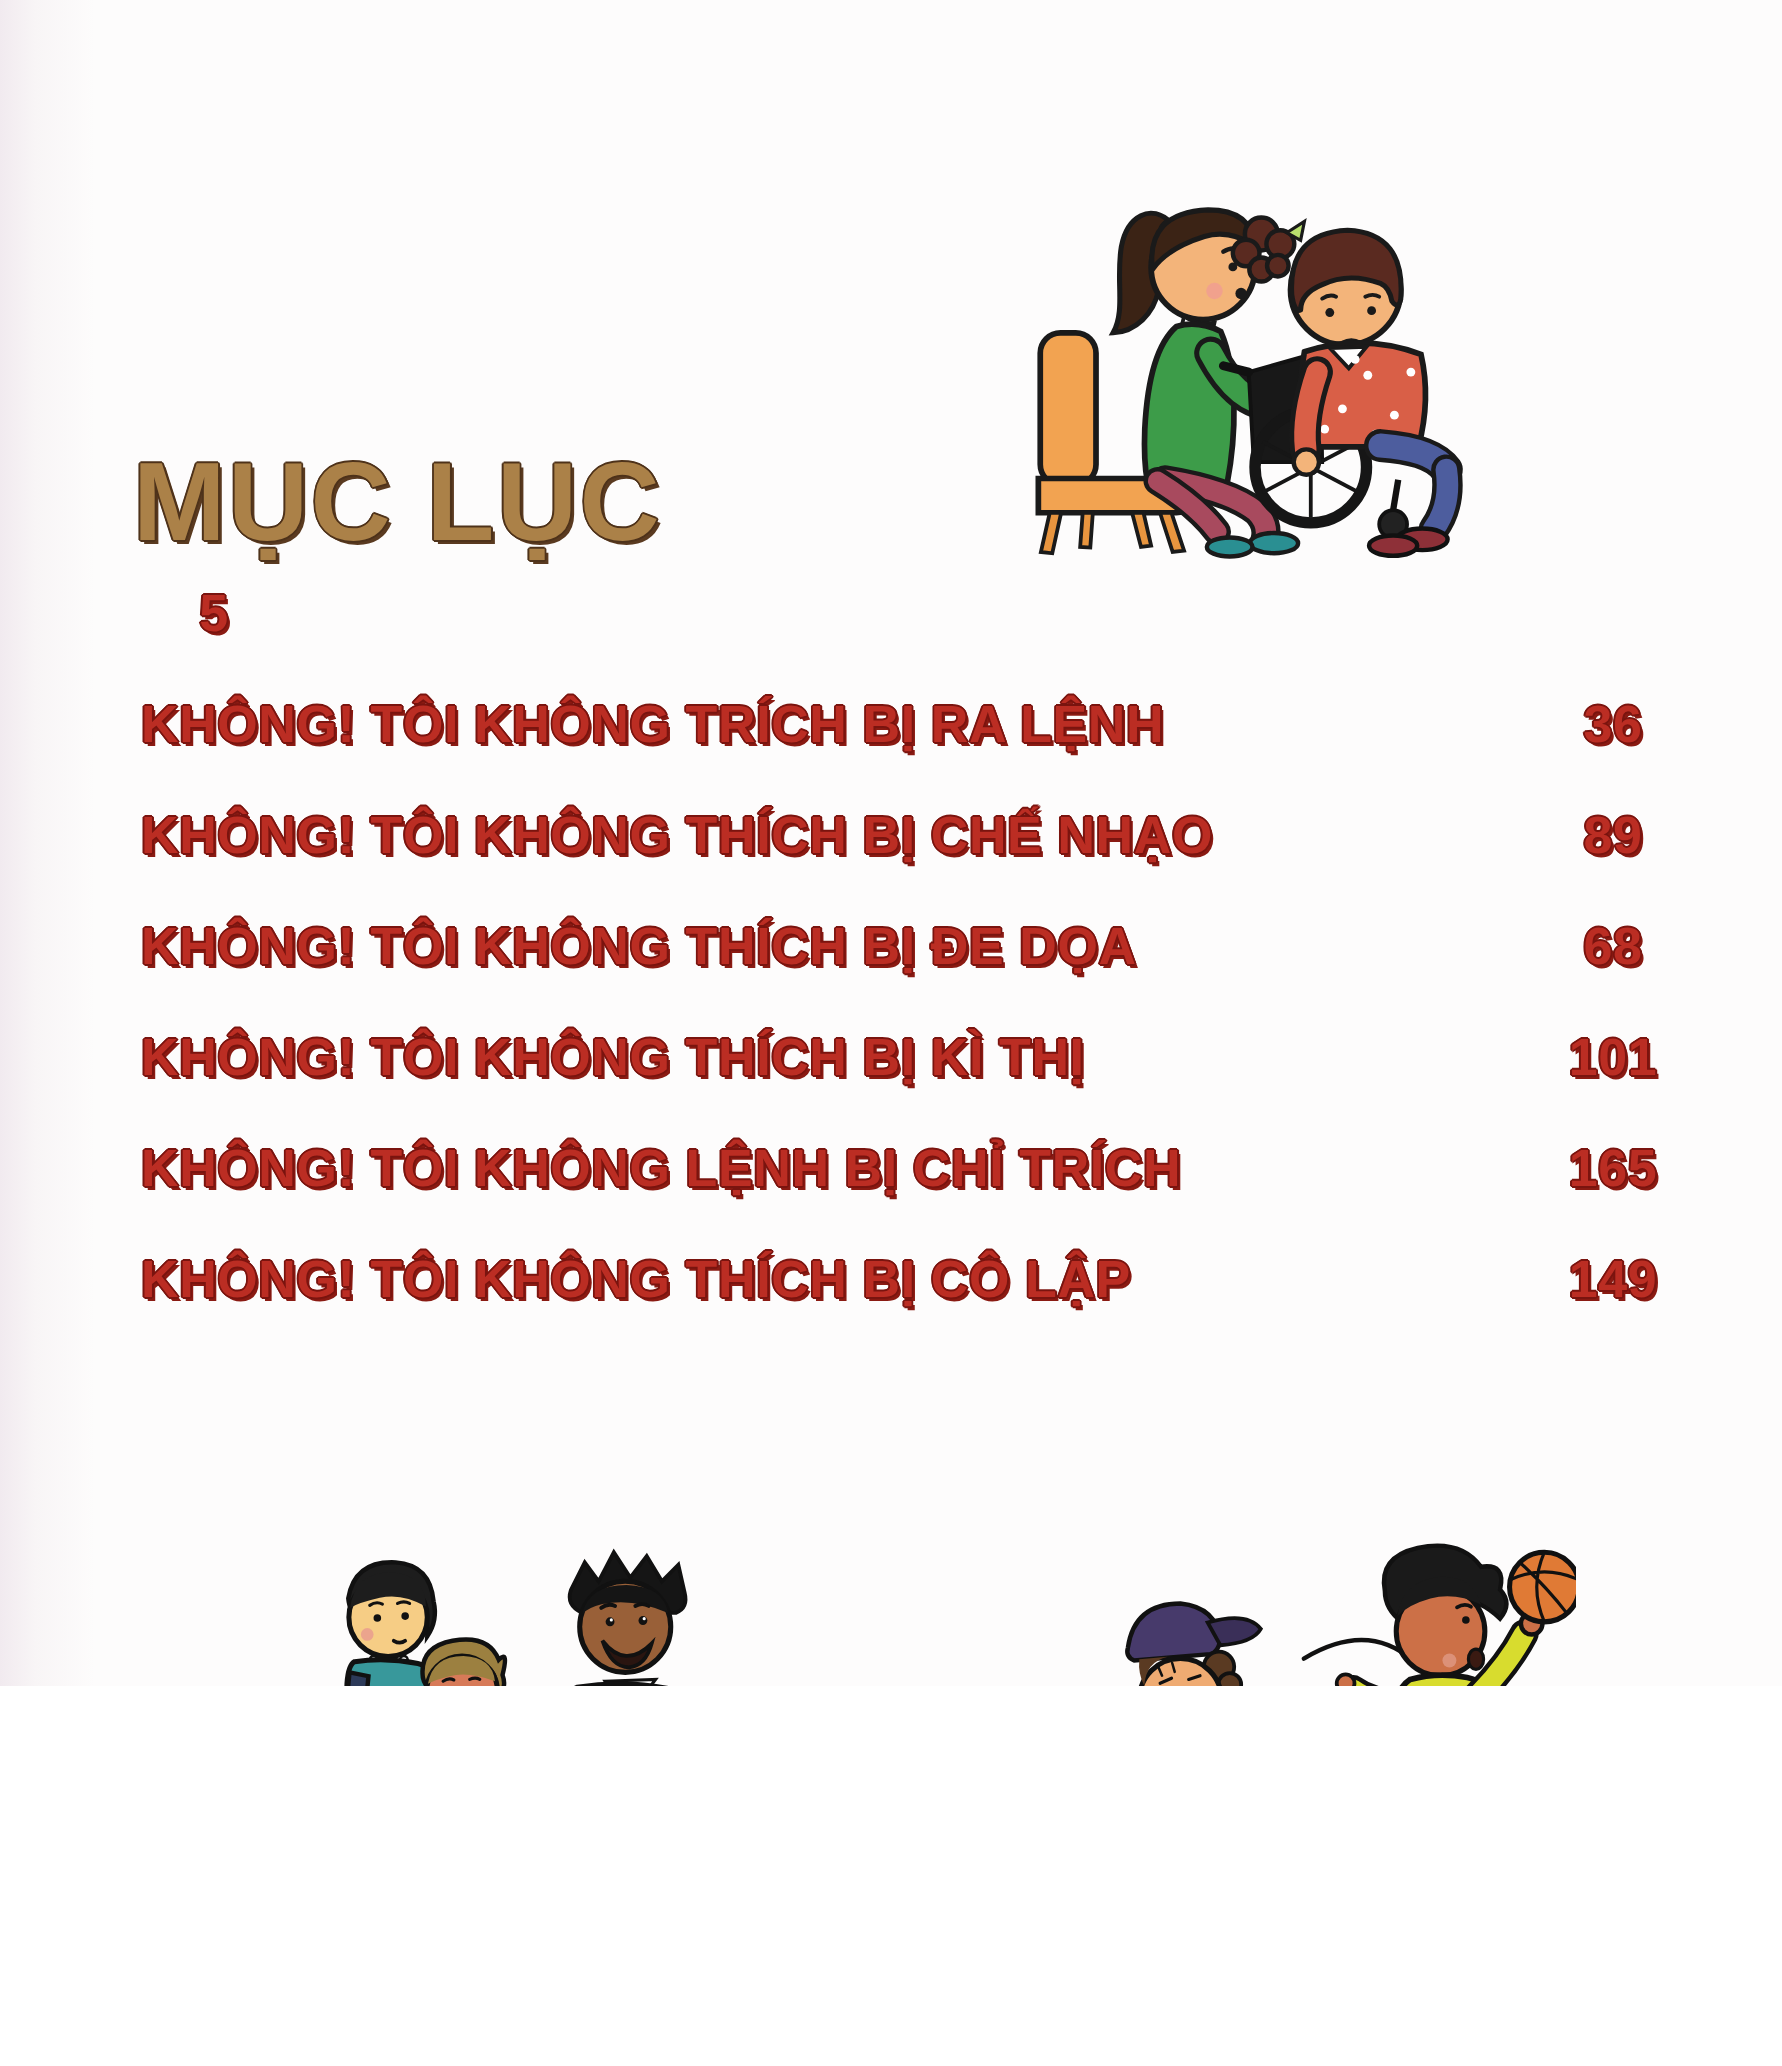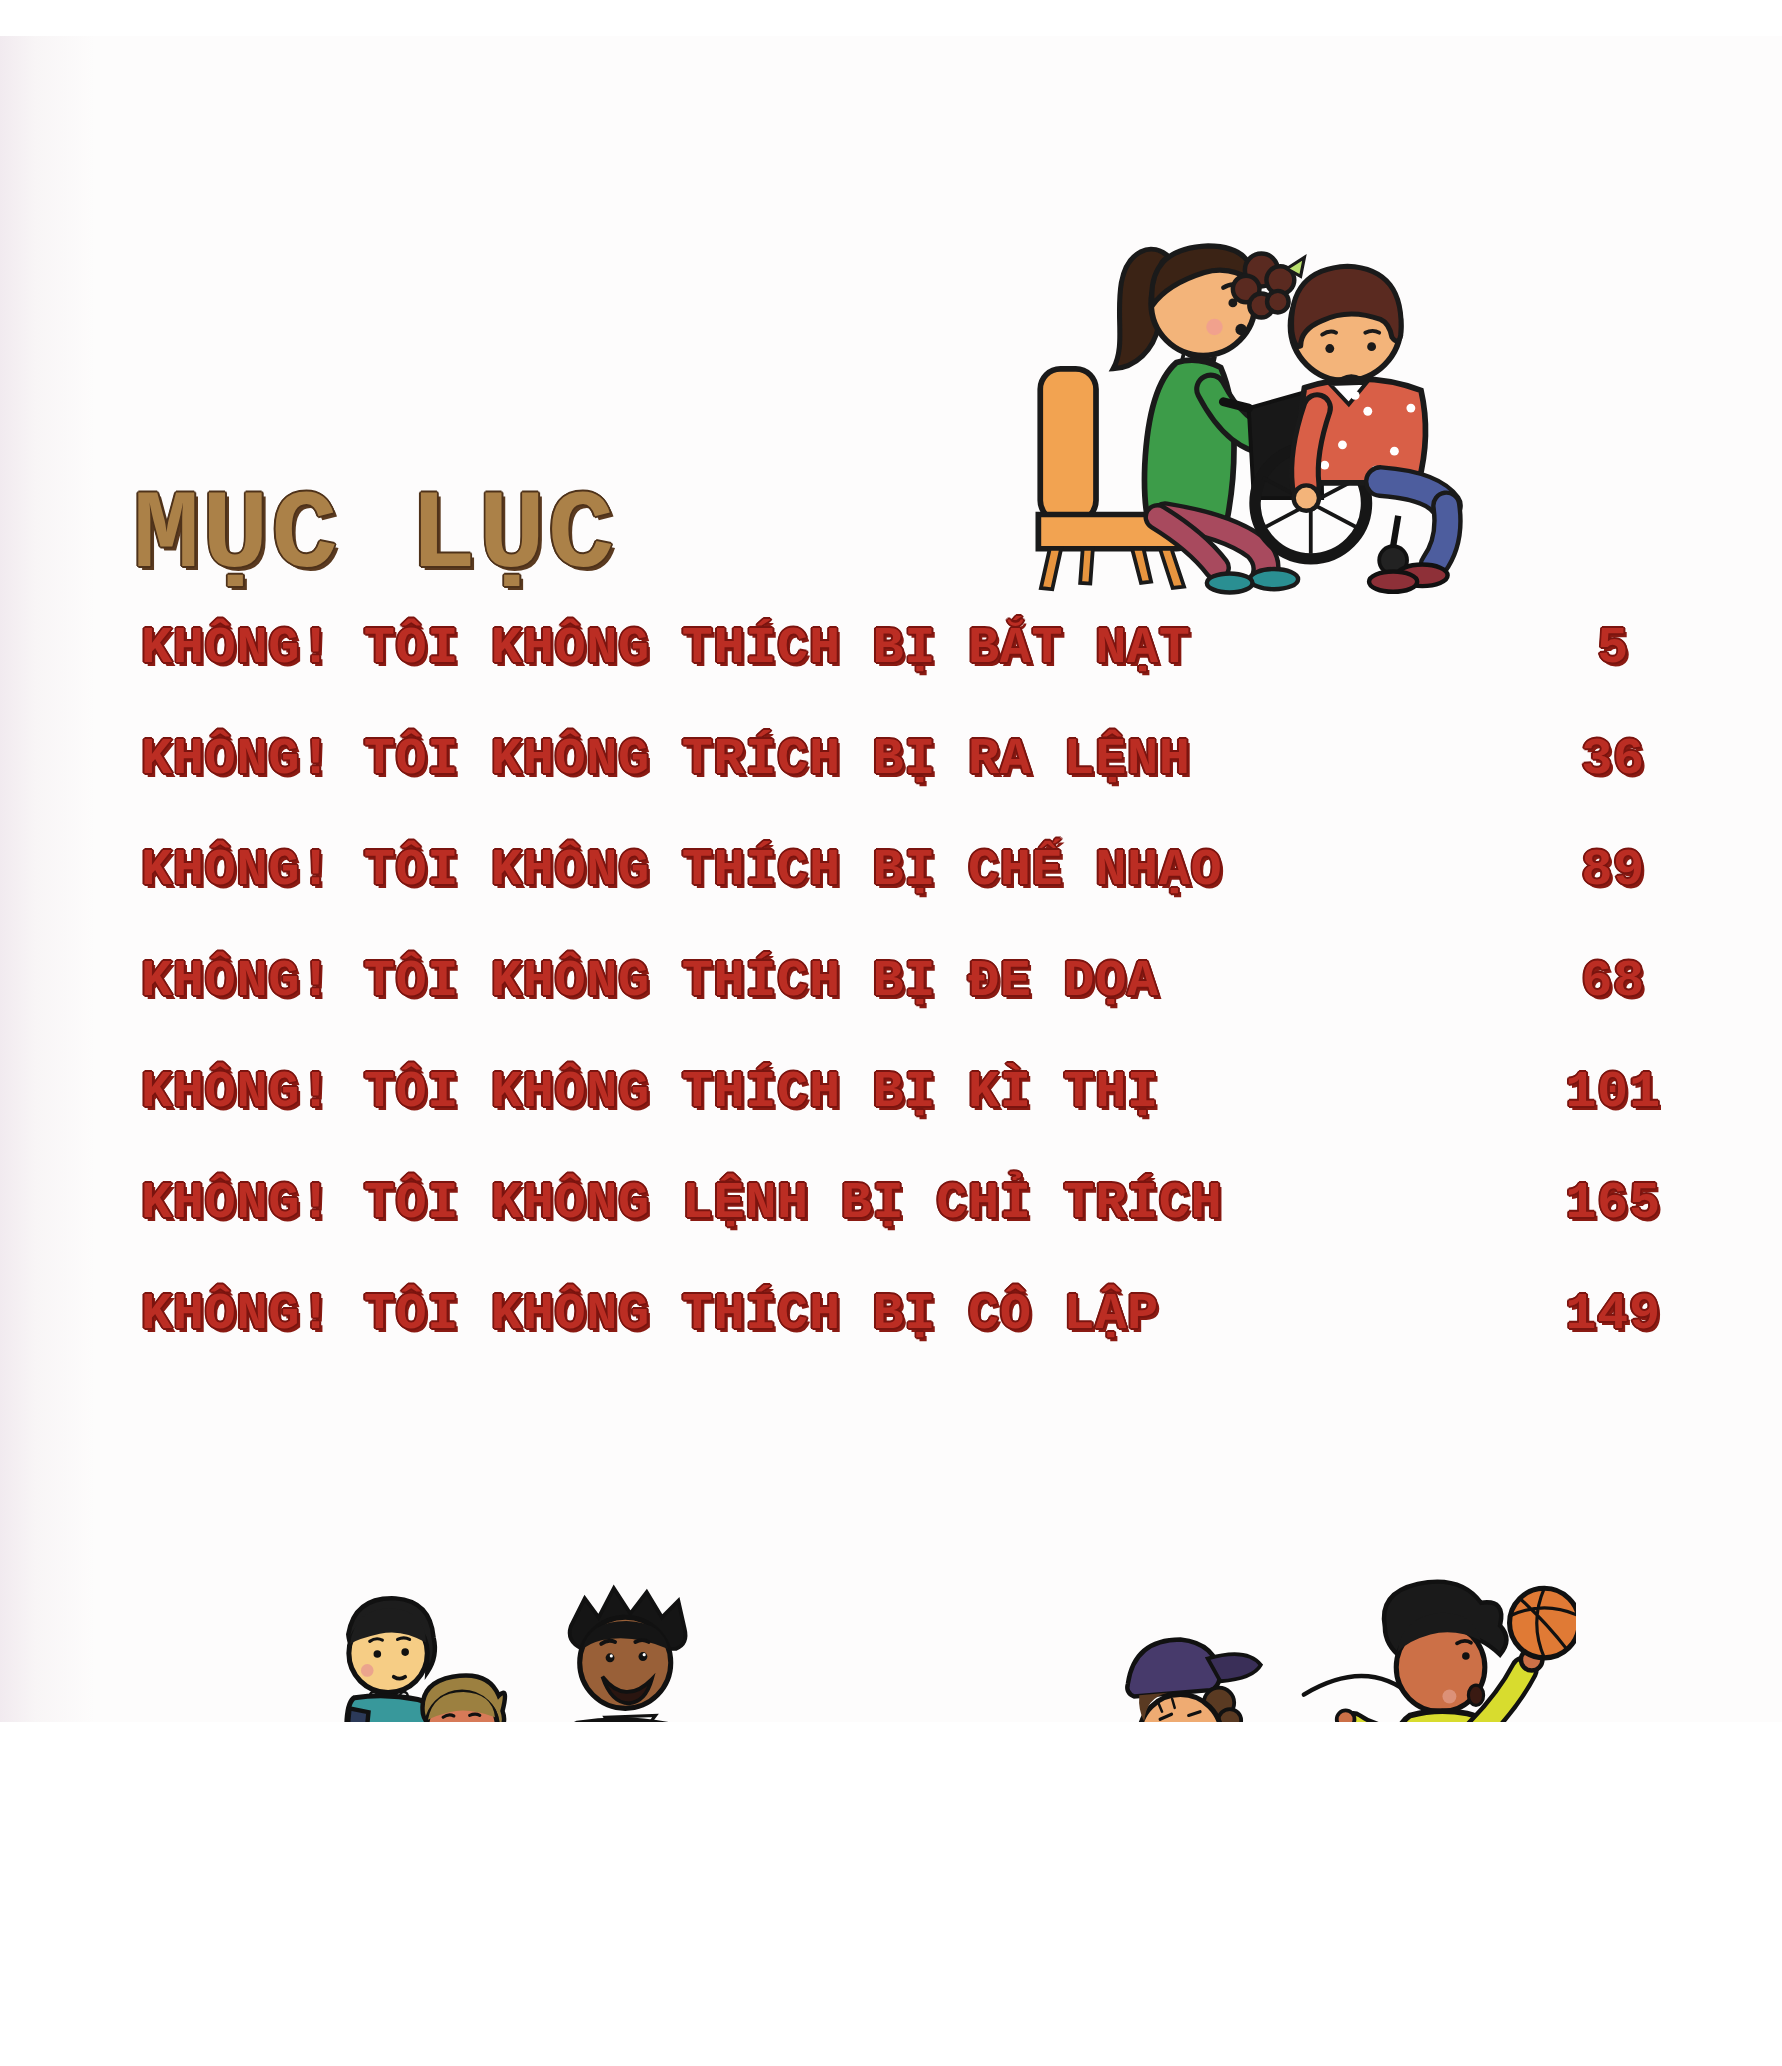--- a/index.html
+++ b/index.html
@@ -1,22 +1,21 @@
 <!DOCTYPE html>
 <html style="--title-gold: #ab8148; --title-outline: #4e321a; --toc-red: #bb2d23; --toc-red-dark: #7a140f;font-size:10px"><head>
 <meta charset="utf-8">
 <style>
   html,body{margin:0;padding:0;}
   .page{
     position:relative;
     width:1783px;height:1686px;
     background:#fdfcfc;
     overflow:hidden;
-    font-family:Liberation Mono, monospace;
-    margin-top:36px;
+    font-family:Liberation Sans, sans-serif;
   }
   .page::before{ 
     content:"";position:absolute;left:0;top:0;bottom:0;width:95px;
     background:linear-gradient(90deg,#f1eaef 0,#f8f5f6 35px,rgba(253,252,252,0) 95px);
     pointer-events:none;
   }
   .title{
     position:absolute;left:133px;top:364px;
     font-size:111px;font-weight:bold;letter-spacing:2.5px;
     color:var(--title-gold,#ab8148);
@@ -144,21 +143,20 @@
         <path d="M744 484 Q752 540 724 578" stroke="#1a1a1a" stroke-width="48" fill="none" stroke-linecap="round"></path>
         <path d="M744 484 Q752 540 724 578" stroke="#4d5d9e" stroke-width="34" fill="none" stroke-linecap="round"></path>
         <ellipse cx="706" cy="594" rx="40" ry="17" fill="#8e3038" stroke="#111111" stroke-width="7"></ellipse>
         <ellipse cx="660" cy="604" rx="38" ry="16" fill="#8e3038" stroke="#111111" stroke-width="7"></ellipse>
       </g>
     </svg>
   </div>
 
   <div class="toc">
     <div class="toc-row">
-      <span class="toc-label">KHÔNG! TÔI KHÔNG THÍCH BỊ BẮT NẠT</span>
       <span class="toc-page">5</span>
     </div>
     <div class="toc-row">
       <span class="toc-label">KHÔNG! TÔI KHÔNG TRÍCH BỊ RA LỆNH</span>
       <span class="toc-page">36</span>
     </div>
     <div class="toc-row">
       <span class="toc-label">KHÔNG! TÔI KHÔNG THÍCH BỊ CHẾ NHẠO</span>
       <span class="toc-page">89</span>
     </div>

